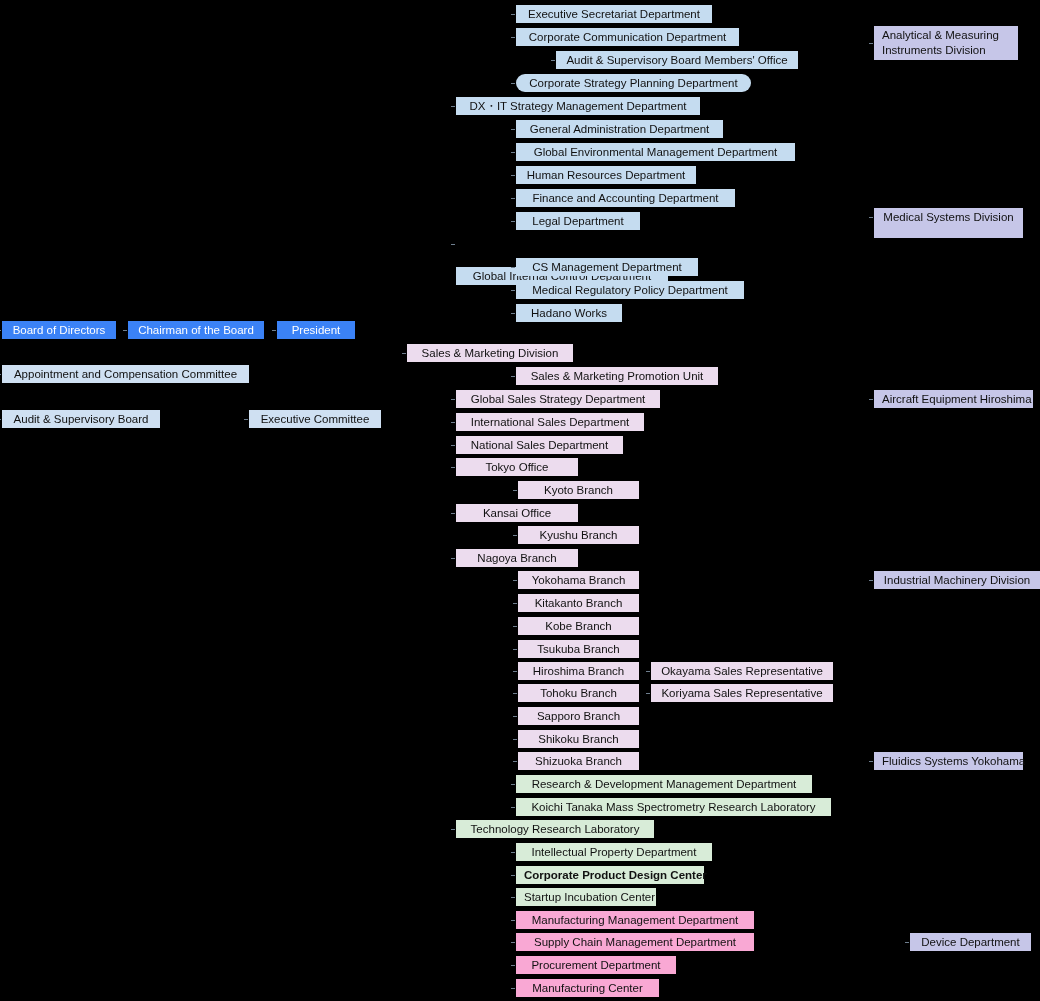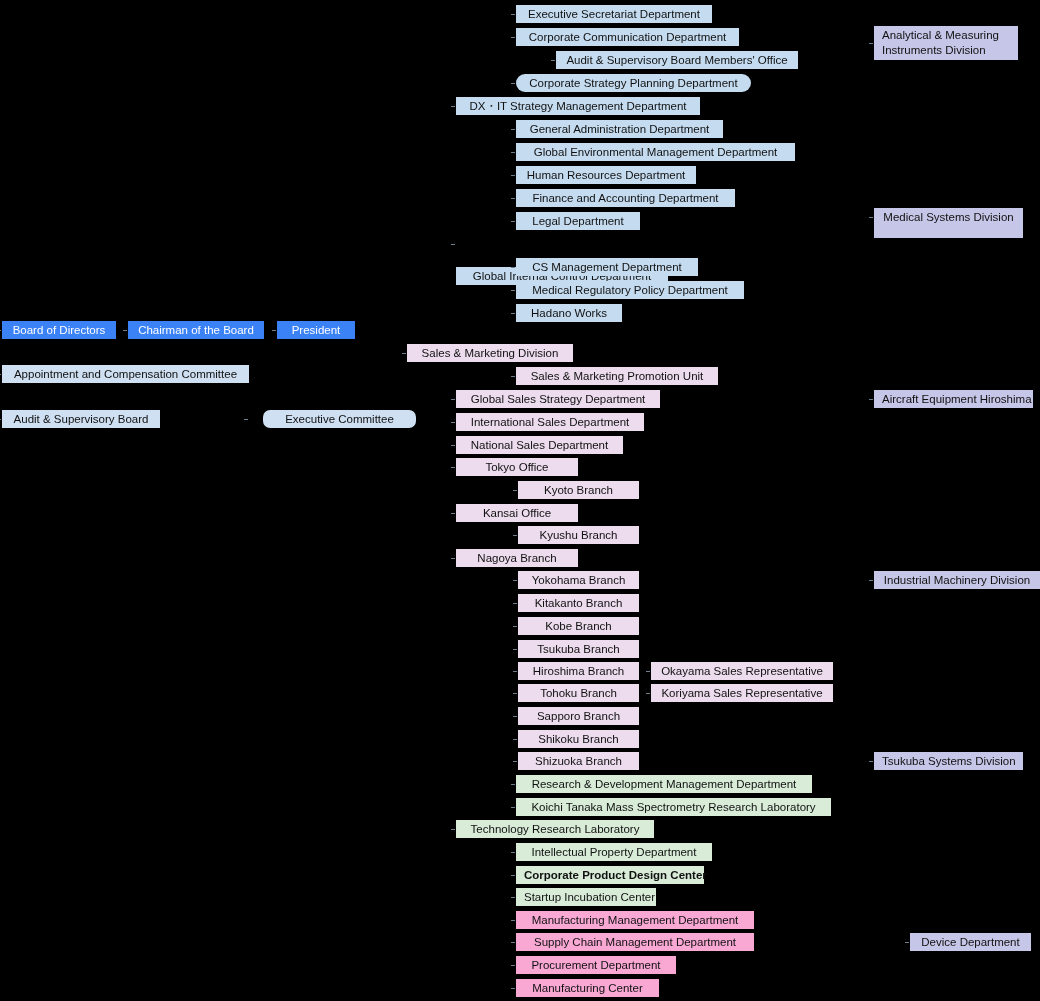--- a/index.html
+++ b/index.html
@@ -55,21 +55,21 @@
       <div class="node c-navy" style="left: 2px; top: 321px; width: 114px;">Board of Directors</div>
       <div class="stub" style="left: -3px; top: 330px;"></div>
       <div class="node c-navy" style="left: 128px; top: 321px; width: 136px;">Chairman of the Board</div>
       <div class="stub" style="left: 123px; top: 330px;"></div>
       <div class="node c-navy" style="left: 277px; top: 321px; width: 78px;">President</div>
       <div class="stub" style="left: 272px; top: 330px;"></div>
       <div class="node c-pale-blue" style="left: 2px; top: 365px; width: 247px;">Appointment and Compensation Committee</div>
       <div class="stub" style="left: -3px; top: 374px;"></div>
       <div class="node c-pale-blue" style="left: 2px; top: 410px; width: 158px;">Audit &amp; Supervisory Board</div>
       <div class="stub" style="left: -3px; top: 419px;"></div>
-      <div class="node c-pale-blue" style="left: 263px; top: 410px; width: 153px; border-radius: 7px;">Executive Committee</div>
+      <div class="node c-pale-blue" style="left: 249px; top: 410px; width: 132px;">Executive Committee</div>
       <div class="stub" style="left: 244px; top: 419px;"></div>
     </div>
 
   <div id="group-corporate">
       <div class="node c-corp" style="left: 516px; top: 5px; width: 196px;">Executive Secretariat Department</div>
       <div class="stub" style="left: 511px; top: 14px;"></div>
       <div class="node c-corp" style="left: 516px; top: 28px; width: 223px;">Corporate Communication Department</div>
       <div class="stub" style="left: 511px; top: 37px;"></div>
       <div class="node c-corp" style="left: 556px; top: 51px; width: 242px;">Audit &amp; Supervisory Board Members' Office</div>
       <div class="stub" style="left: 551px; top: 60px;"></div>
@@ -170,19 +170,19 @@
 
   <div id="group-divisions">
       <div class="node c-division two-line" style="left: 874px; top: 26px; width: 144px; height: 34px;">Analytical &amp; Measuring Instruments Division</div>
       <div class="stub" style="left: 869px; top: 43px;"></div>
       <div class="node c-division" style="left: 874px; top: 208px; width: 149px; height: 30px;">Medical Systems Division</div>
       <div class="stub" style="left: 869px; top: 217px;"></div>
       <div class="node c-division" style="left: 874px; top: 390px; width: 159px; height: 18px;">Aircraft Equipment Hiroshima</div>
       <div class="stub" style="left: 869px; top: 399px;"></div>
       <div class="node c-division" style="left: 874px; top: 571px; width: 166px; height: 18px;">Industrial Machinery Division</div>
       <div class="stub" style="left: 869px; top: 580px;"></div>
-      <div class="node c-division" style="left: 874px; top: 752px; width: 149px; height: 18px;">Tsukuba Systems Division</div>
+      <div class="node c-division" style="left: 874px; top: 752px; width: 149px; height: 18px;">Fluidics Systems Yokohama</div>
       <div class="stub" style="left: 869px; top: 761px;"></div>
       <div class="node c-division" style="left: 910px; top: 933px; width: 121px; height: 18px;">Device Department</div>
       <div class="stub" style="left: 905px; top: 942px;"></div>
     </div>
 
 </div>
 
 </body></html>

